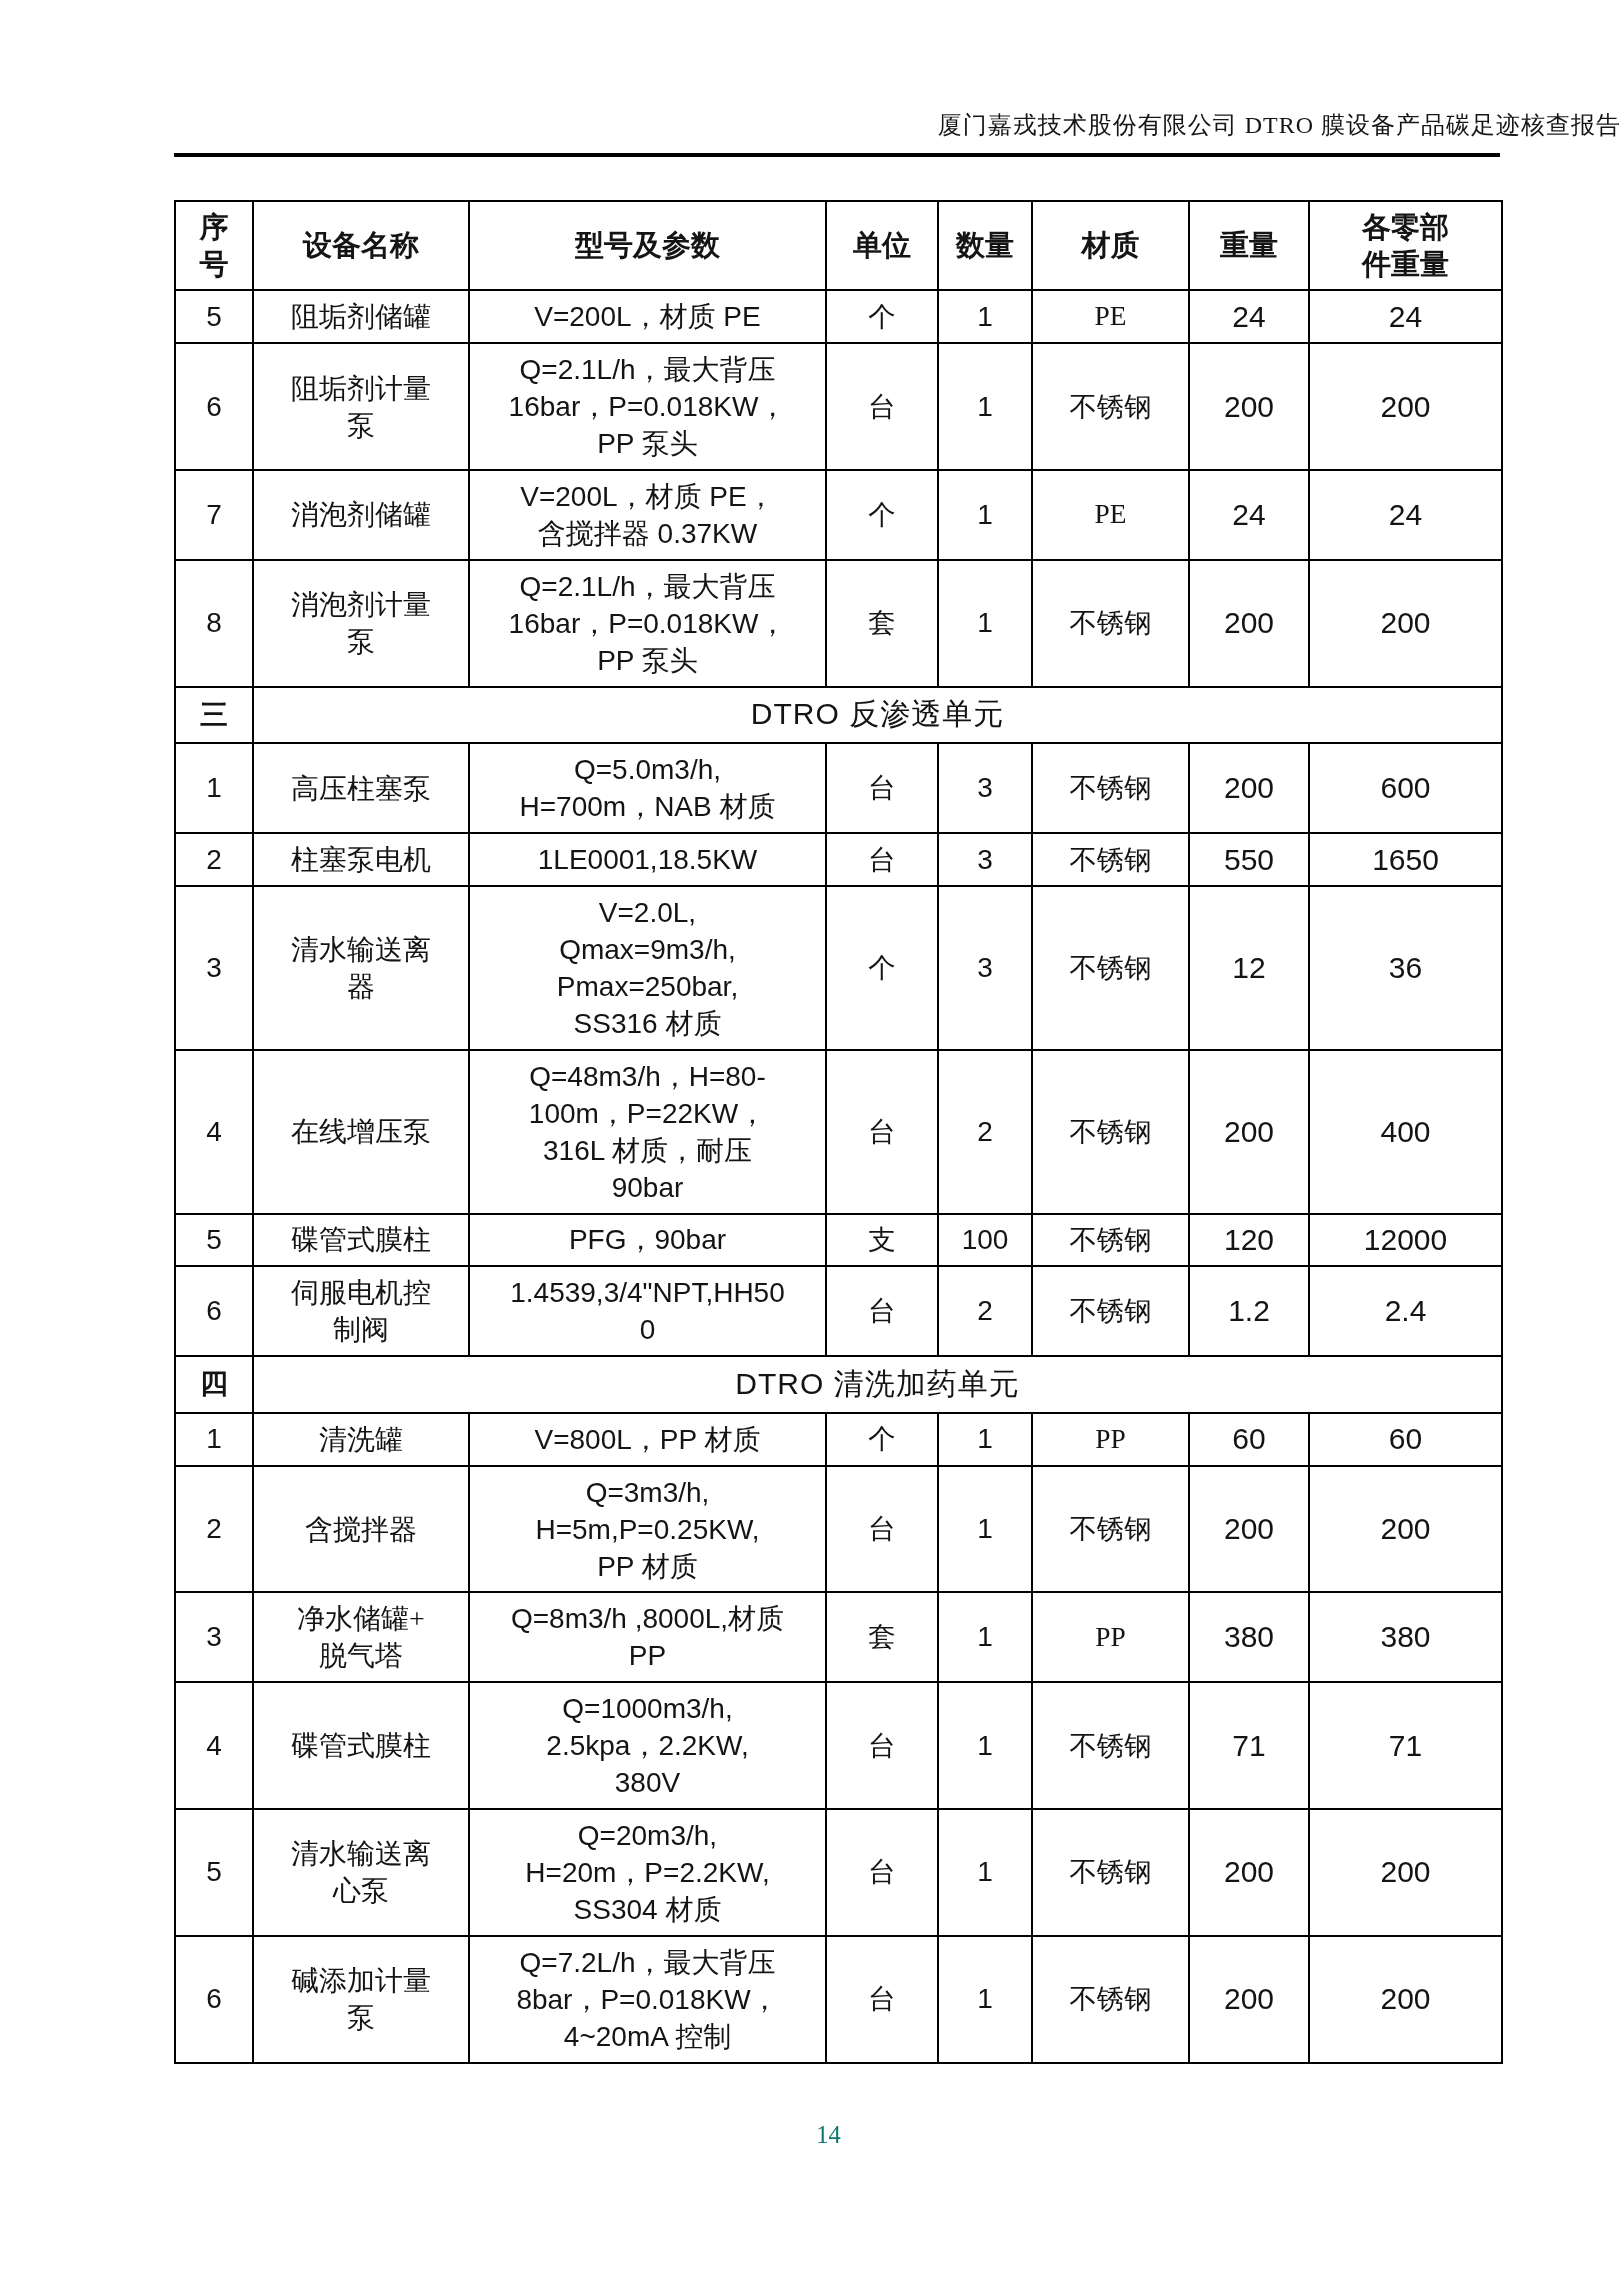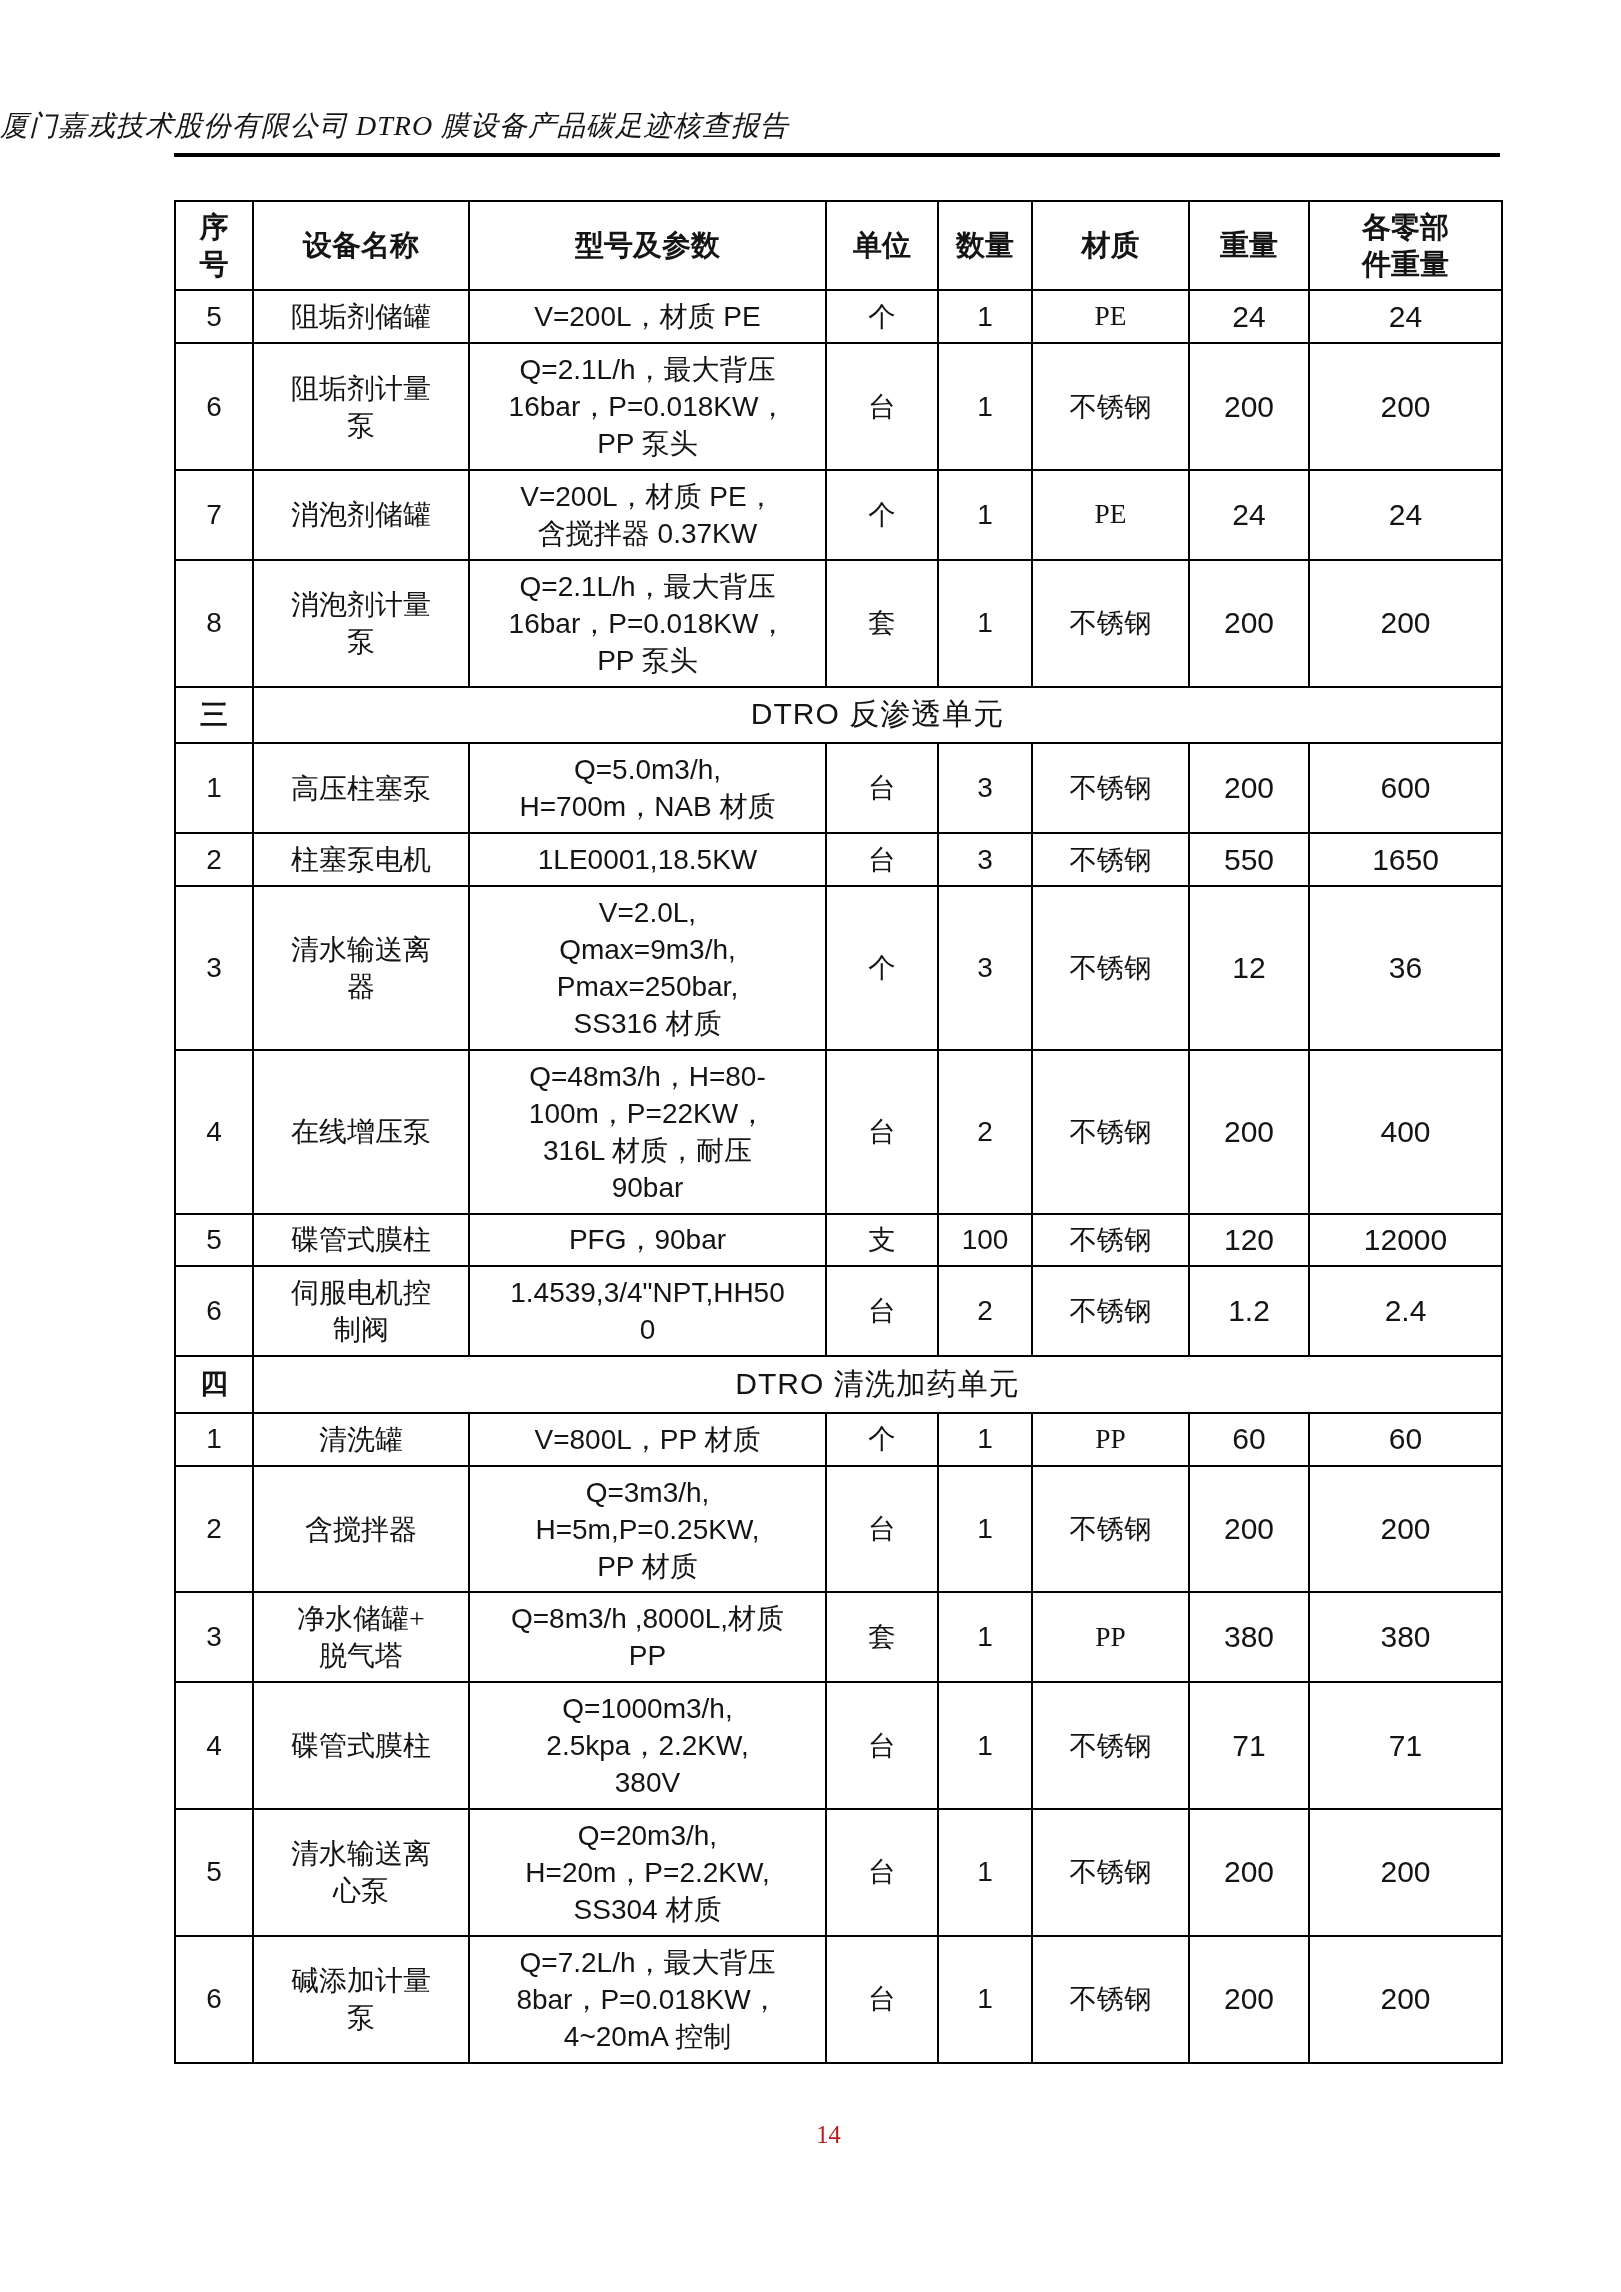--- a/index.html
+++ b/index.html
@@ -13,27 +13,26 @@
     height: 2293px;
     background: #ffffff;
     color: #111111;
     font-family: "Liberation Serif", "DejaVu Serif", serif;
     overflow: hidden;
   }
   .doc-header {
     padding-top: 106px;
   }
   .doc-title {
-    text-align: left;
-    font-size: 28px;
+    text-align: right;
+    font-size: 24px;
     line-height: 39px;
     letter-spacing: 1px;
     font-family: "Liberation Serif", "DejaVu Serif", serif;
     color: #151515;
-    font-style: italic;
   }
   .header-rule {
     width: 1326px;
     margin: 7.8px auto 0 174px;
     height: 3.9px;
     background: #000000;
   }
   table.equip {
     table-layout: fixed;
     border-collapse: collapse;
@@ -96,21 +95,21 @@
     font-family: "Liberation Sans", "DejaVu Sans", sans-serif;
     font-weight: normal;
     font-size: 30px;
     letter-spacing: 1px;
   }
   .page-footer {
     margin-top: 57px;
     text-align: center;
     font-size: 24.5px;
     font-family: "Liberation Serif", "DejaVu Serif", serif;
-    color: #b91c1c;
+    color: #0f766e;
     margin-left: 36px;
   }
 </style>
 </head>
 <body>
 
 <div class="page">
 
   <div class="doc-header">
     <div class="doc-title">厦门嘉戎技术股份有限公司 DTRO 膜设备产品碳足迹核查报告</div>

